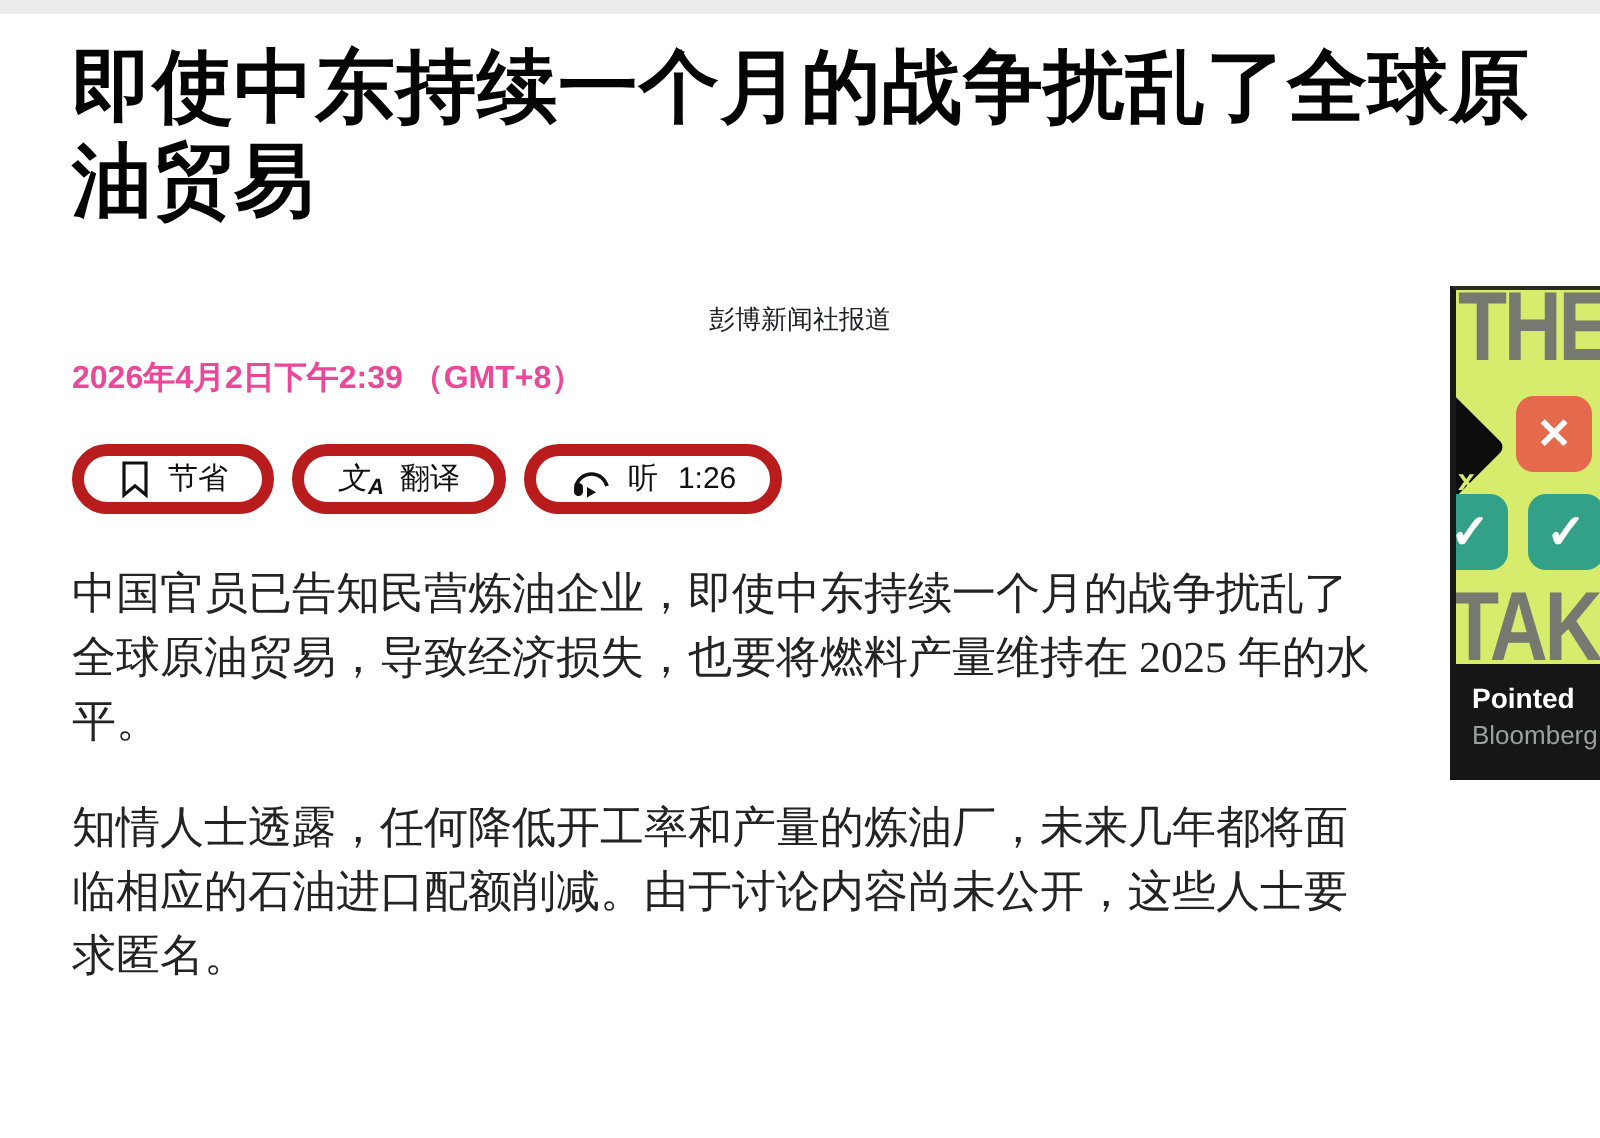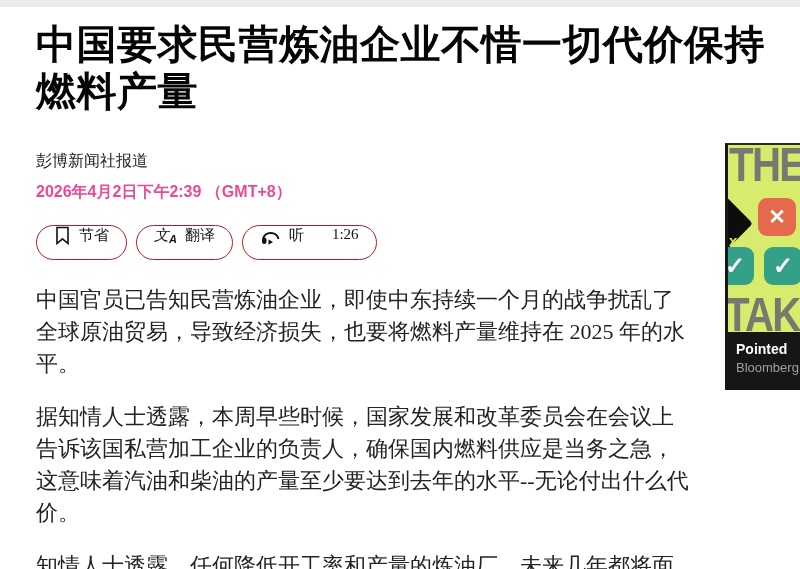--- a/index.html
+++ b/index.html
@@ -23,52 +23,54 @@
     width: 742px;
     font-size: 40px;
     line-height: 47px;
     font-weight: 800;
     letter-spacing: 0.5px;
     color: #050505;
     font-family: "Liberation Sans", sans-serif;
   }
   .byline {
     margin-top: 36px;
-    font-size: 16px;
+    font-size: 13px;
     color: #202124;
+    text-align: center;
   }
   .dateline {
     margin-top: 10px;
     font-size: 16px;
     color: #ec4899;
     font-weight: bold;
   }
   .toolbar {
     margin-top: 22px;
     display: flex;
     gap: 9px;
     align-items: center;
   }
   .pill {
     display: inline-flex;
+    align-items: center;
     gap: 8px;
     height: 35px;
     padding: 0 17px;
-    border: 1px solid #b91c1c;
+    border: 6px solid #b91c1c;
     border-radius: 18px;
     background: #fff;
     font-size: 15px;
     color: #111;
     cursor: pointer;
     font-family: "Liberation Sans", sans-serif;
   }
   .pill svg { display: block; }
   .translate-glyph { font-size: 15px; font-weight: 500; font-style: italic; }
   .translate-glyph .sub-a { font-size: 11px; font-weight: 700; vertical-align: -3px; }
-  .listen-time { margin-left: 20px; color: #111; font-family: Liberation Serif, serif; }
+  .listen-time { margin-left: 2px; color: #111; }
   .body-text {
     width: 668px;
     margin-top: 24px;
     font-family: "Liberation Serif", serif;
     font-size: 22px;
     line-height: 32px;
     color: #232323;
   }
   .body-text p { margin: 0 12px 21px 0; }
 
@@ -152,21 +154,21 @@
     white-space: nowrap;
   }
 </style>
 </head>
 <body>
 
 <div class="top-strip"></div>
 
 <div class="content">
 
-  <h1 class="title">中国要求民营炼油企业不惜一切代价保持燃料产量</h1>
+  <h1 class="title">即使中东持续一个月的战争扰乱了全球原油贸易</h1>
 
   <div class="byline">彭博新闻社报道</div>
 
   <div class="dateline">2026年4月2日下午2:39 （GMT+8）</div>
 
   <div class="toolbar">
 
     <button class="pill">
       <span>
         <svg width="17" height="19" viewBox="0 0 17 19">
@@ -190,21 +192,20 @@
         </svg>
       </span>
       <span>听</span>
       <span class="listen-time">1:26</span>
     </button>
 
   </div>
 
   <div class="body-text">
     <p>中国官员已告知民营炼油企业，即使中东持续一个月的战争扰乱了全球原油贸易，导致经济损失，也要将燃料产量维持在 2025 年的水平。</p>
-    <p>据知情人士透露，本周早些时候，国家发展和改革委员会在会议上告诉该国私营加工企业的负责人，确保国内燃料供应是当务之急，这意味着汽油和柴油的产量至少要达到去年的水平--无论付出什么代价。</p>
     <p>知情人士透露，任何降低开工率和产量的炼油厂，未来几年都将面临相应的石油进口配额削减。由于讨论内容尚未公开，这些人士要求匿名。</p>
   </div>
 
 </div>
 
 <div class="thumb">
   <div class="thumb-art">
     <div class="thumb-word word-top">THE</div>
     <div class="diamond"></div>
     <div class="diamond-x">x</div>

